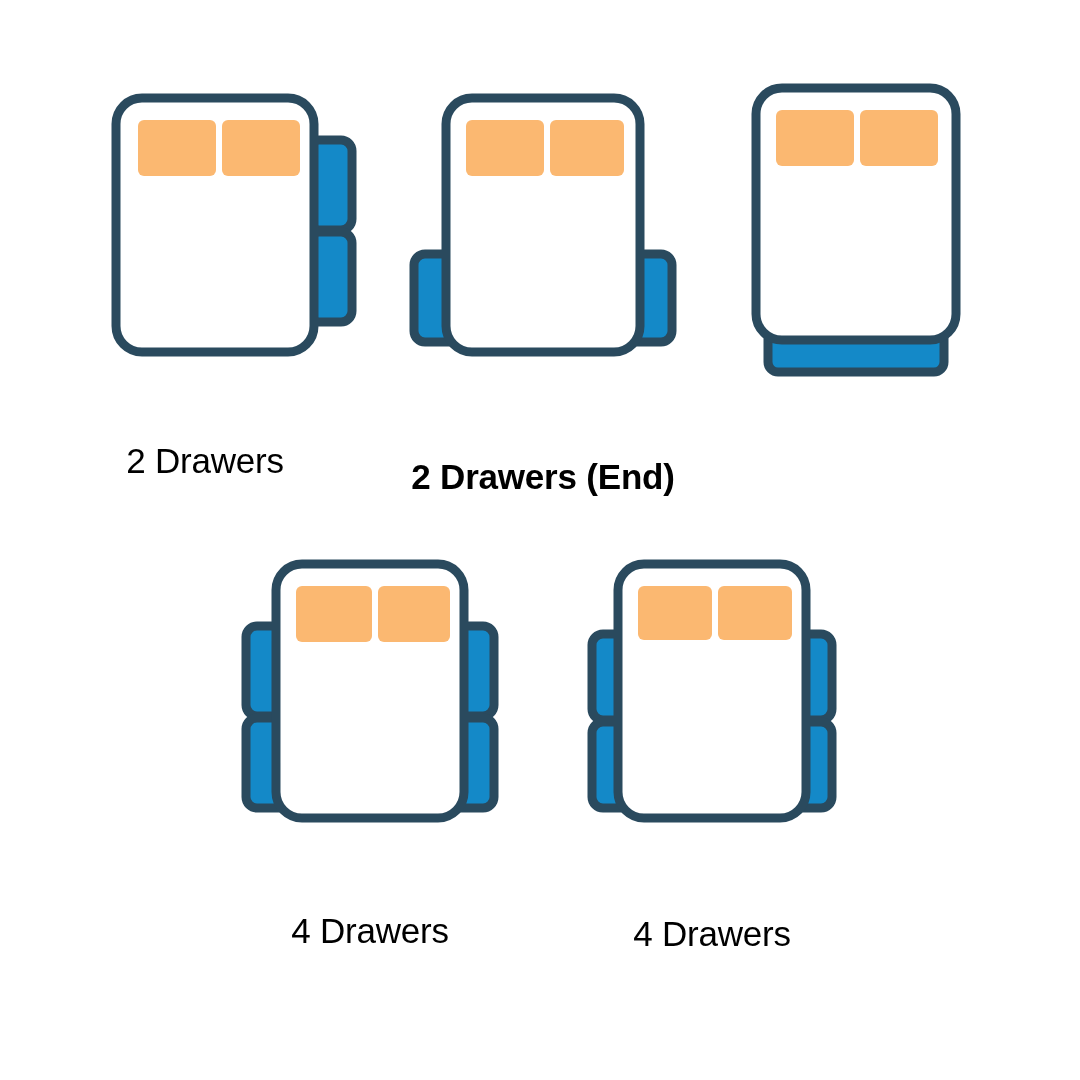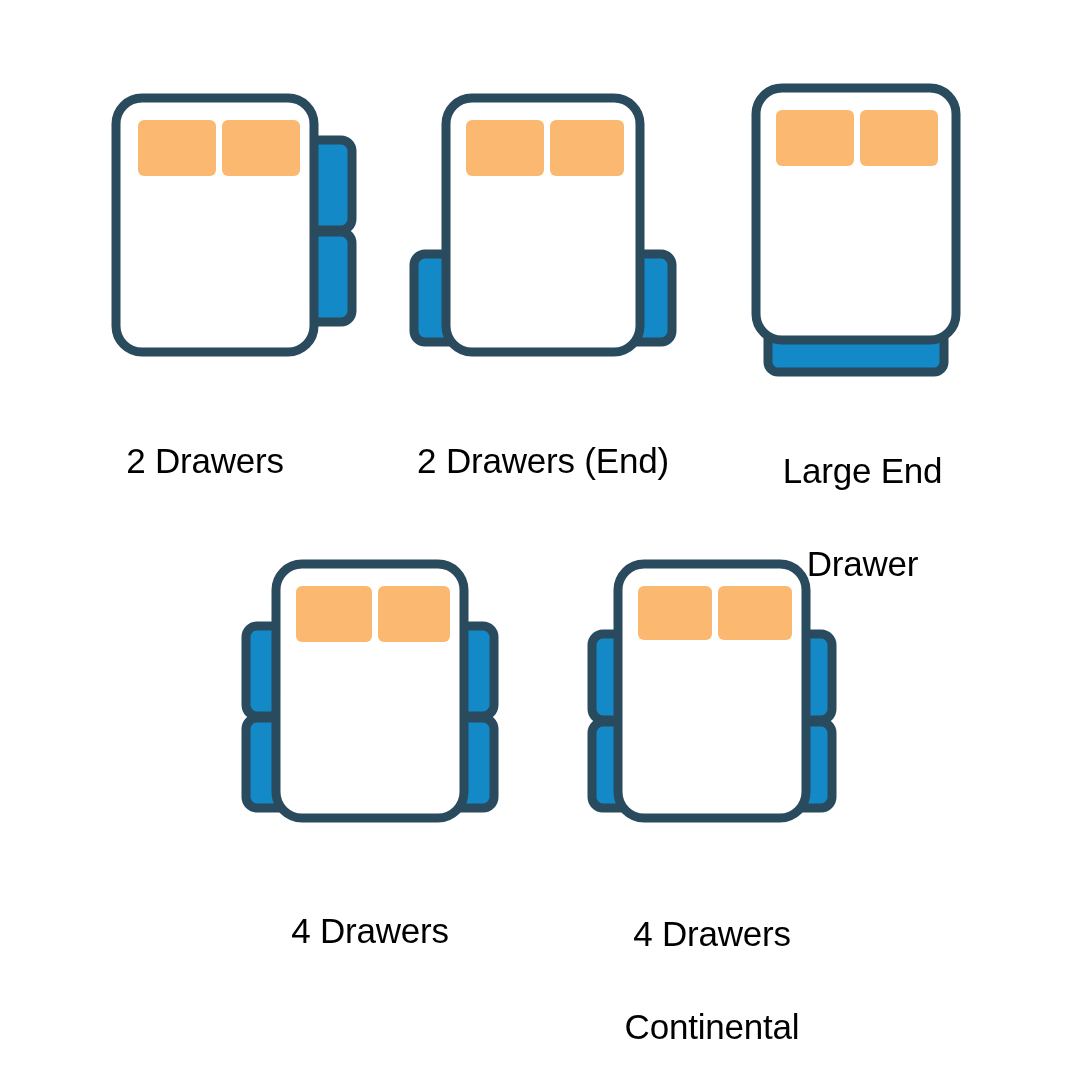--- a/index.html
+++ b/index.html
@@ -66,38 +66,34 @@
       <rect x="6" y="162" width="48" height="88" rx="11" ry="11" fill="#1489C8" stroke="#2A4A5E" stroke-width="9"></rect>
 
       <rect x="216" y="162" width="48" height="88" rx="11" ry="11" fill="#1489C8" stroke="#2A4A5E" stroke-width="9"></rect>
 
       <rect x="38" y="6" width="194" height="254" rx="26" ry="26" fill="#ffffff" stroke="#2A4A5E" stroke-width="9"></rect>
 
       <rect x="58" y="28" width="78" height="56" rx="6" ry="6" fill="#FBB871"></rect>
       <rect x="142" y="28" width="74" height="56" rx="6" ry="6" fill="#FBB871"></rect>
     </svg>
   </div>
-  <div class="caption" style="left:378px; top:392px; width:330px;">
+  <div class="caption" style="left:378px; top:408px; width:330px;font-weight:bold;">
     <div>2 Drawers (End)</div>
   </div>
 
   <div class="bed-cell" style="left:750px; top:82px;">
     <svg class="bed-svg" width="220" height="300" viewBox="0 0 220 300">
 
       <rect x="18" y="232" width="176" height="58" rx="10" ry="10" fill="#1489C8" stroke="#2A4A5E" stroke-width="9"></rect>
 
       <rect x="6" y="6" width="200" height="252" rx="26" ry="26" fill="#ffffff" stroke="#2A4A5E" stroke-width="9"></rect>
 
       <rect x="26" y="28" width="78" height="56" rx="6" ry="6" fill="#FBB871"></rect>
       <rect x="110" y="28" width="78" height="56" rx="6" ry="6" fill="#FBB871"></rect>
     </svg>
-  </div>
-  <div class="caption" style="left:735px; top:402px; width:255px;">
-    <div>Large End</div>
-    <div>Drawer</div>
   </div>
 
   <div class="bed-cell" style="left:240px; top:558px;">
     <svg class="bed-svg" width="260" height="272" viewBox="0 0 260 272">
 
       <rect x="6" y="68" width="46" height="90" rx="11" ry="11" fill="#1489C8" stroke="#2A4A5E" stroke-width="9"></rect>
       <rect x="6" y="160" width="46" height="90" rx="11" ry="11" fill="#1489C8" stroke="#2A4A5E" stroke-width="9"></rect>
 
       <rect x="208" y="68" width="46" height="90" rx="11" ry="11" fill="#1489C8" stroke="#2A4A5E" stroke-width="9"></rect>
       <rect x="208" y="160" width="46" height="90" rx="11" ry="11" fill="#1489C8" stroke="#2A4A5E" stroke-width="9"></rect>
@@ -122,16 +118,15 @@
       <rect x="206" y="164" width="40" height="86" rx="11" ry="11" fill="#1489C8" stroke="#2A4A5E" stroke-width="9"></rect>
 
       <rect x="32" y="6" width="188" height="254" rx="26" ry="26" fill="#ffffff" stroke="#2A4A5E" stroke-width="9"></rect>
 
       <rect x="52" y="28" width="74" height="54" rx="6" ry="6" fill="#FBB871"></rect>
       <rect x="132" y="28" width="74" height="54" rx="6" ry="6" fill="#FBB871"></rect>
     </svg>
   </div>
   <div class="caption" style="left:572px; top:865px; width:280px;">
     <div>4 Drawers</div>
-    <div>Continental</div>
   </div>
 
 </div>
 
 </body></html>

